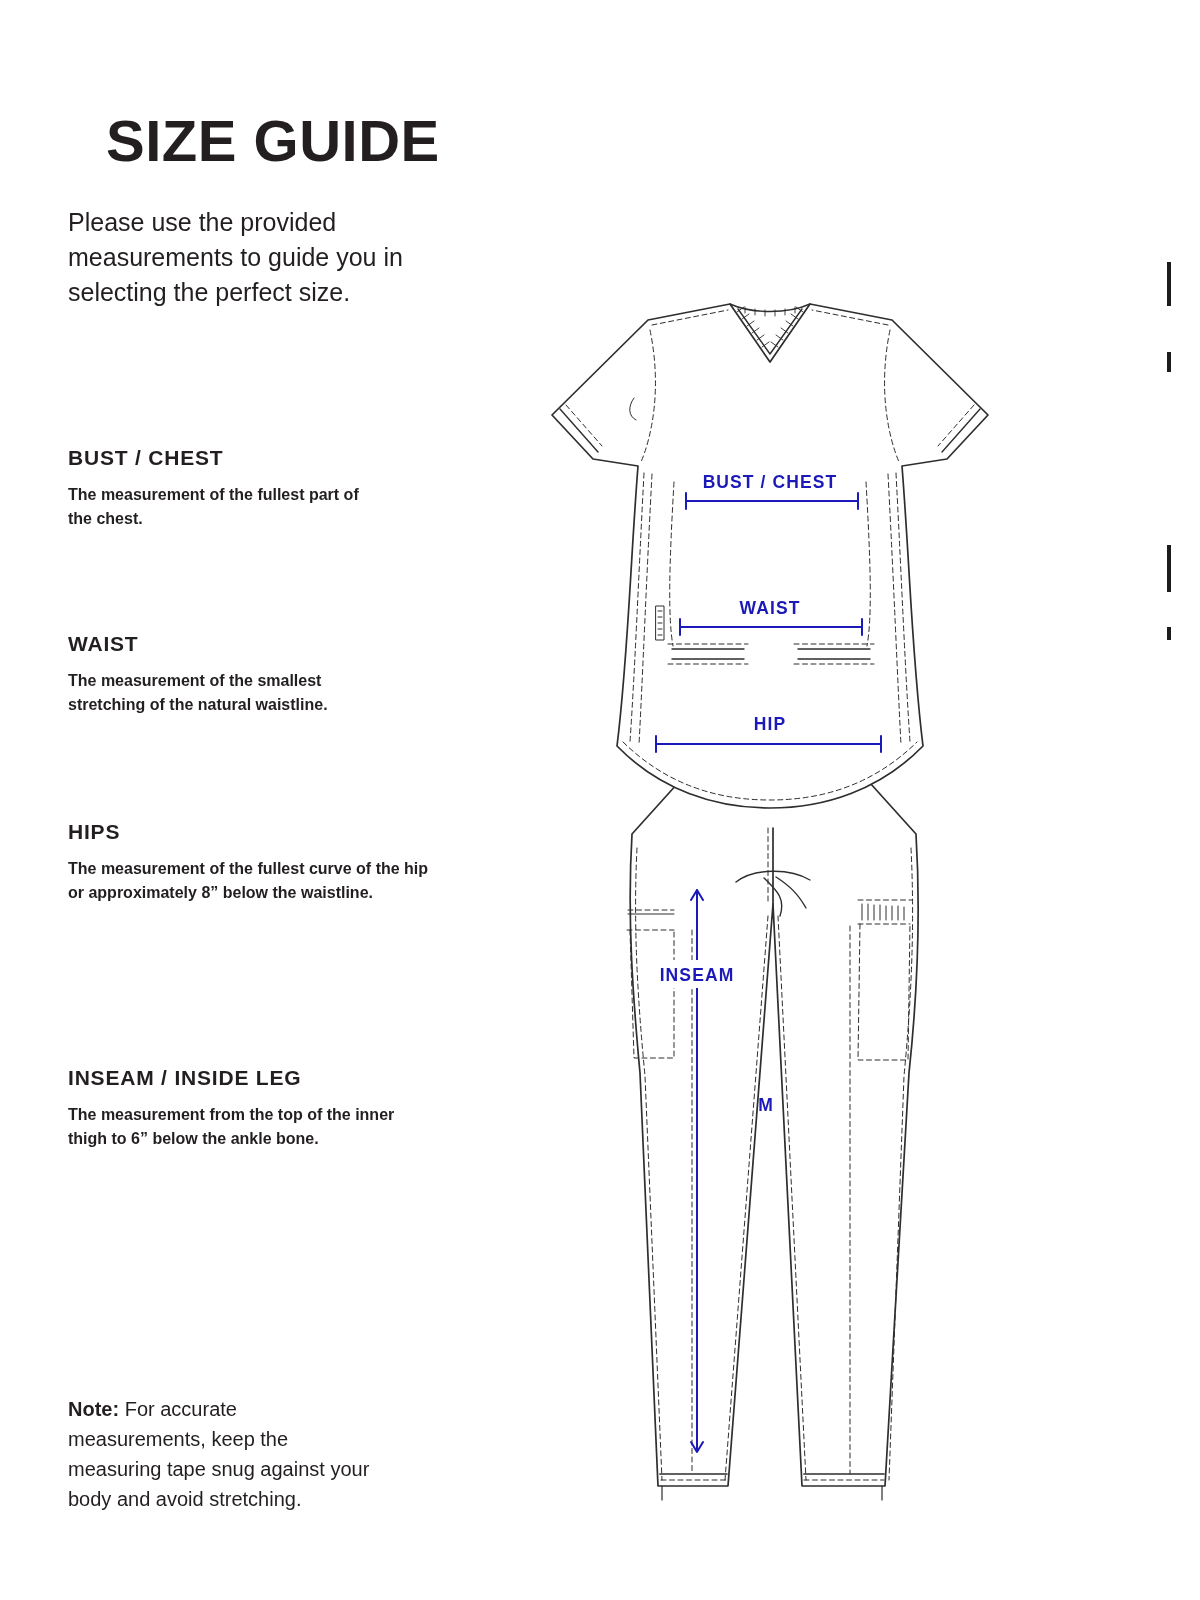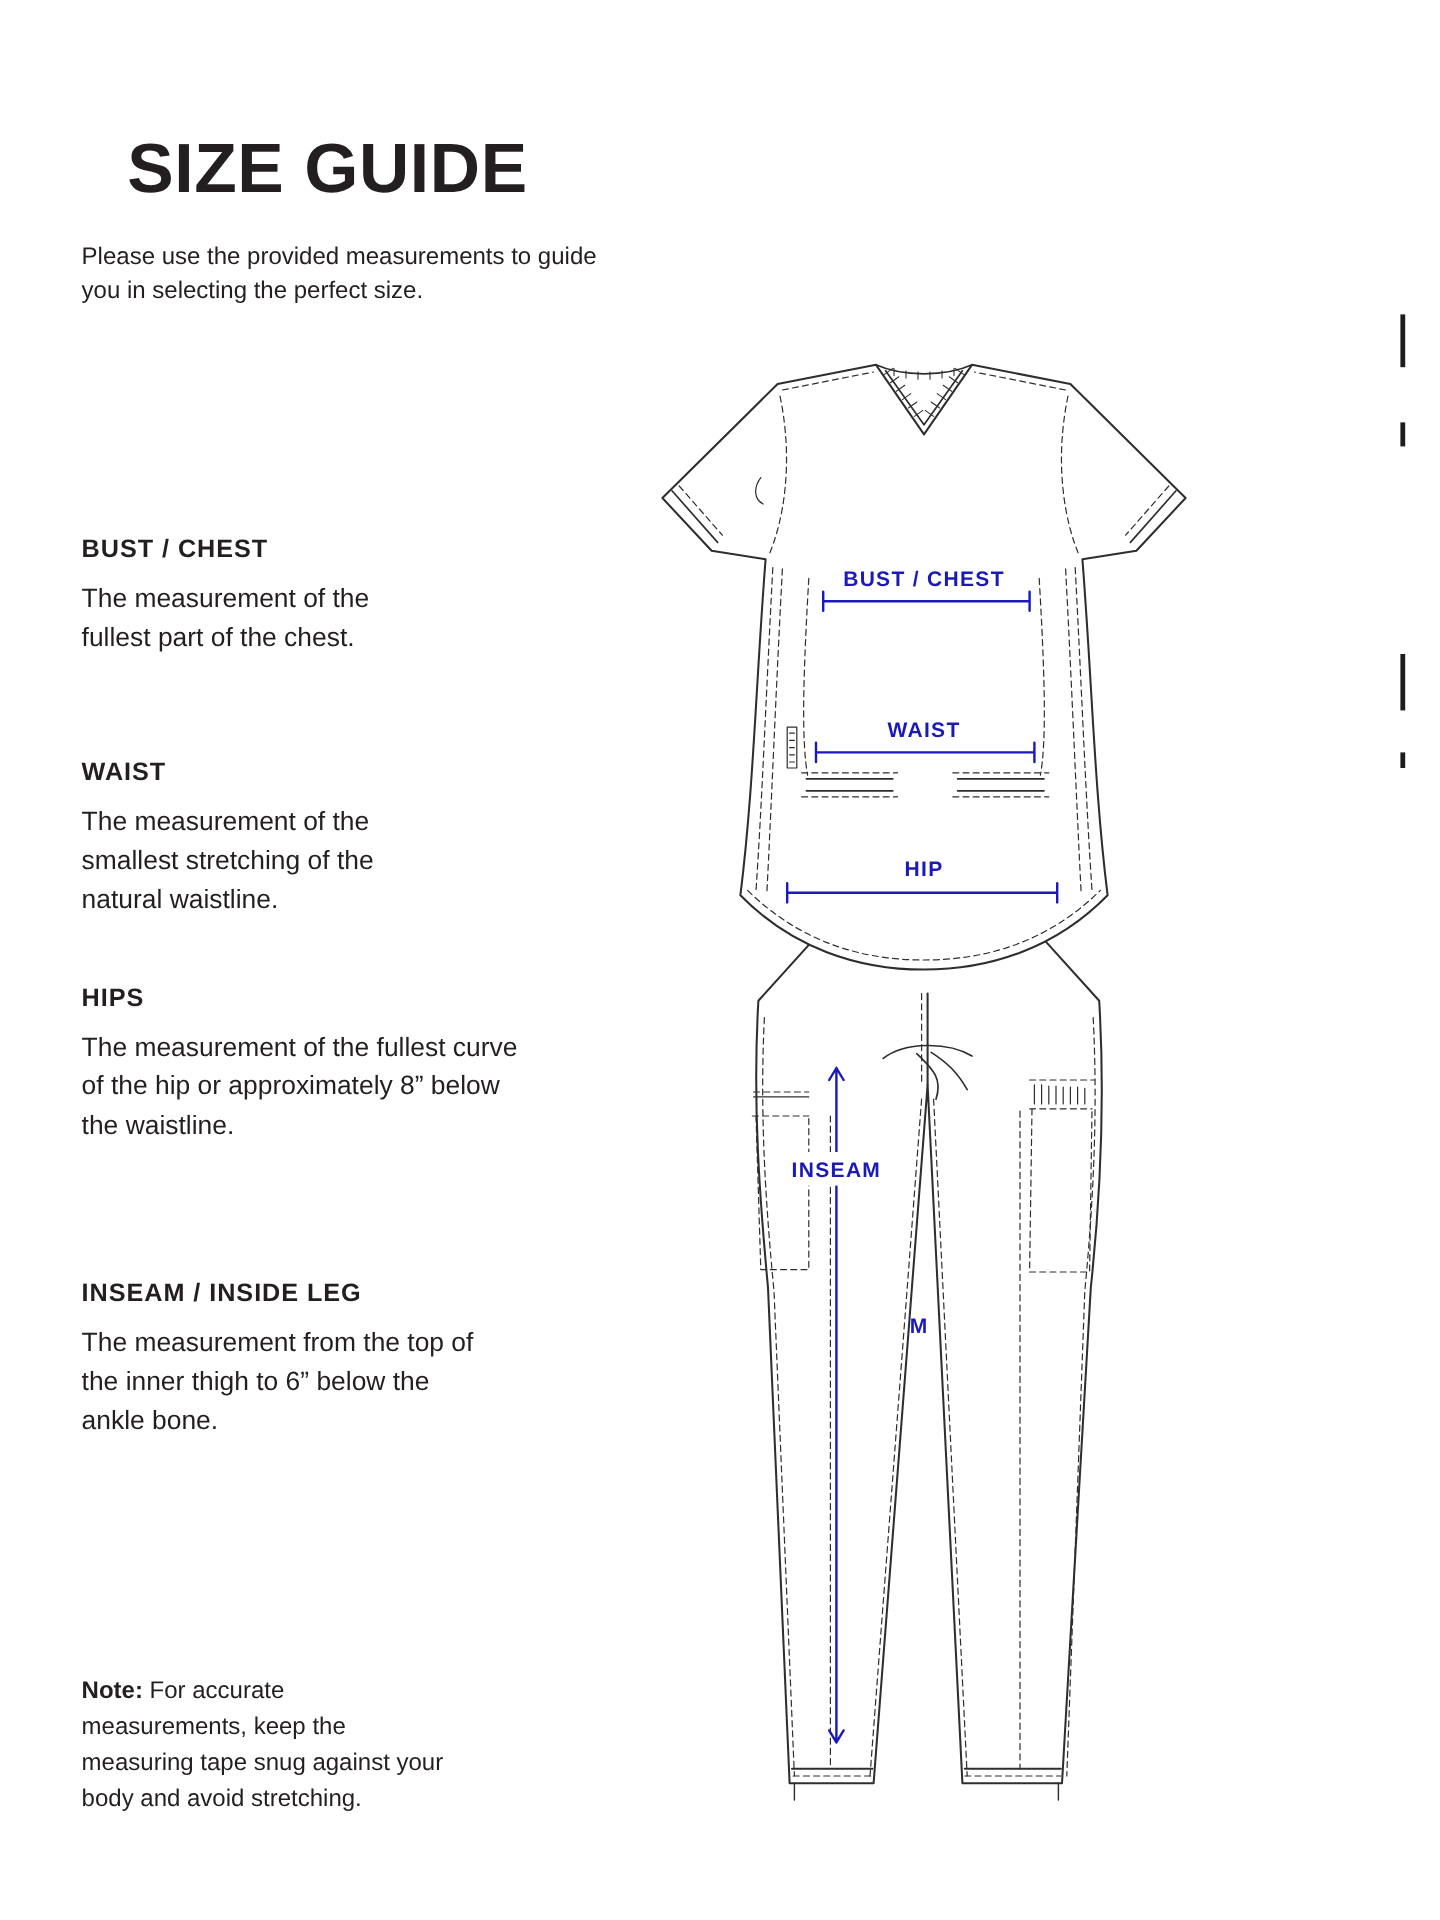--- a/index.html
+++ b/index.html
@@ -5,28 +5,28 @@
   html,body{margin:0;padding:0;}
   body{
     width:1200px;height:1600px;position:relative;background:#ffffff;
     font-family:"Liberation Sans",sans-serif;color:#231f20;overflow:hidden;
   }
   .abs{position:absolute;}
   .title{
     left:68px;top:68px;font-size:58px;font-weight:700;letter-spacing:0.5px;margin-left:38px;
   }
   .intro{
-    left:68px;top:180px;width:430px;font-size:20px;line-height:1.4;
+    left:68px;top:180px;width:430px;font-size:25px;line-height:1.4;
   }
   .section{left:68px;}
   .section h3{
     margin:0;font-size:21px;font-weight:700;letter-spacing:0.8px;
   }
   .section p{
-    margin:13px 0 0 0;font-size:22px;line-height:1.47;
+    margin:13px 0 0 0;font-size:16px;line-height:1.47;font-weight:bold;
   }
   .s1{top:446px;} .s1 p{width:300px;}
   .s2{top:632px;} .s2 p{width:312px;}
   .s3{top:820px;} .s3 p{width:380px;}
   .s4{top:1022px;margin-top:44px;} .s4 p{width:345px;}
   .note{
     left:68px;top:1374px;width:312px;font-size:20px;line-height:1.5;
   }
   .note b{font-weight:700;}
   .diagram{left:540px;top:268px;width:470px;height:1290px;}

